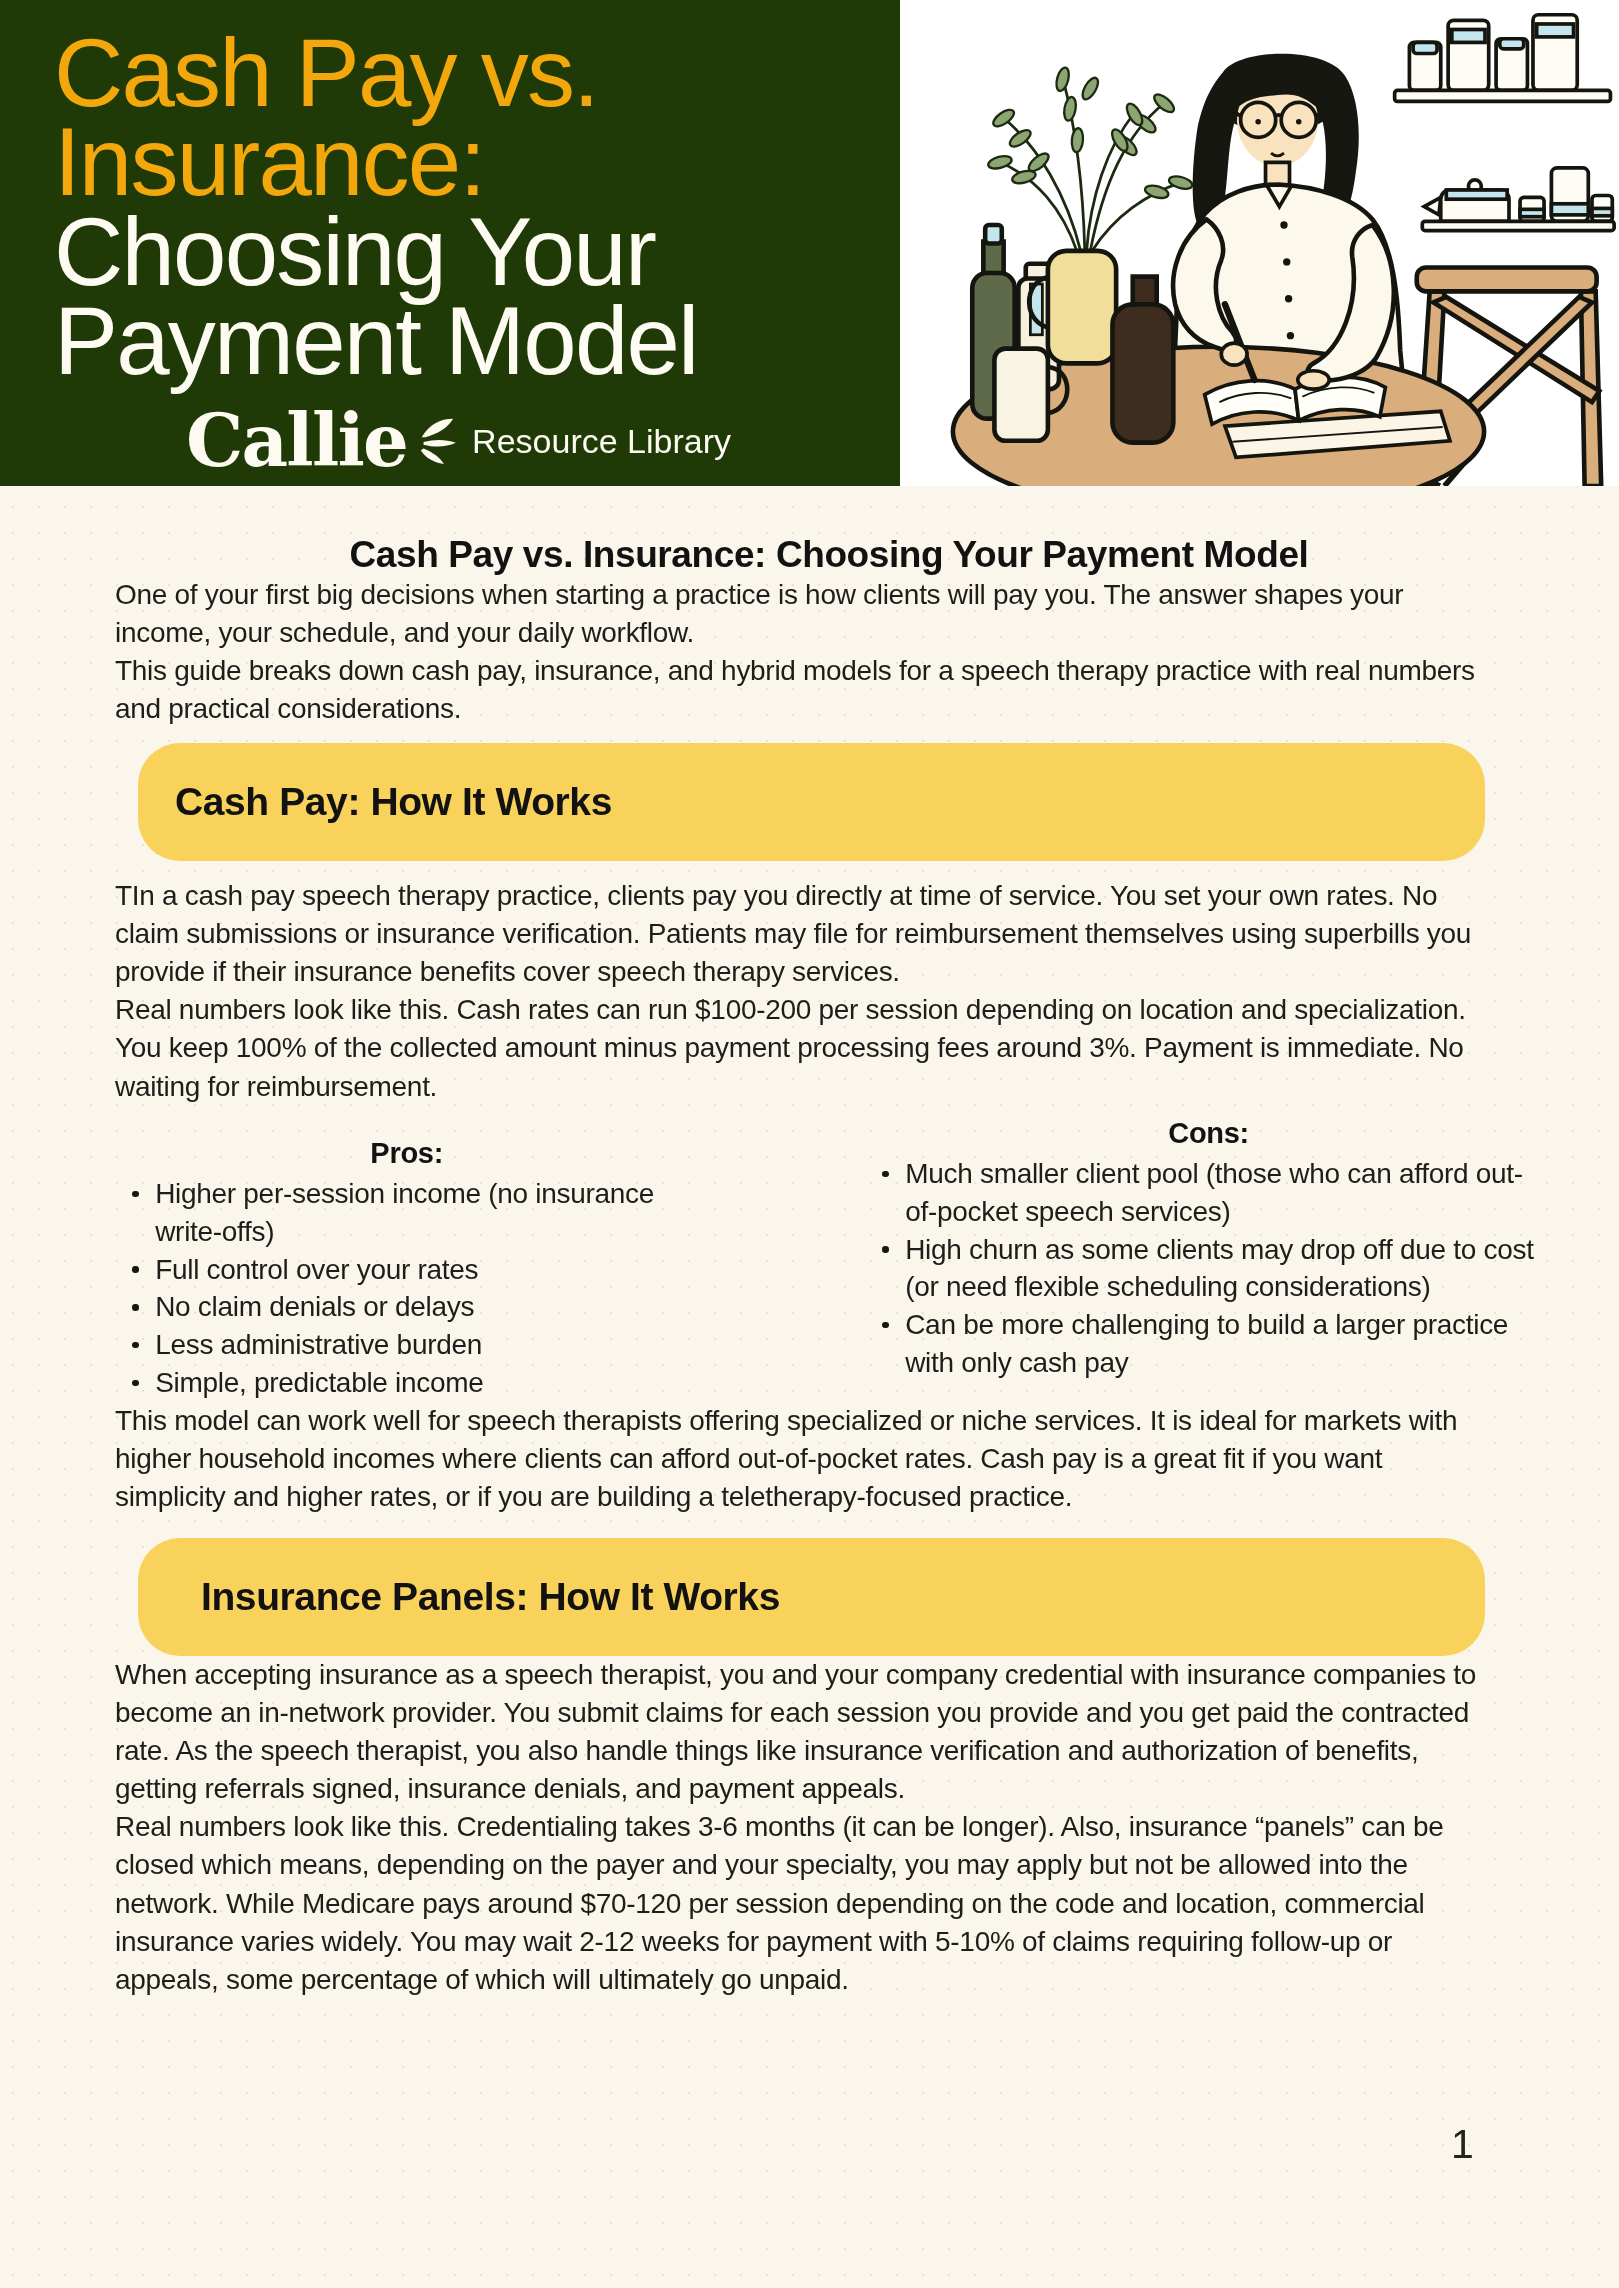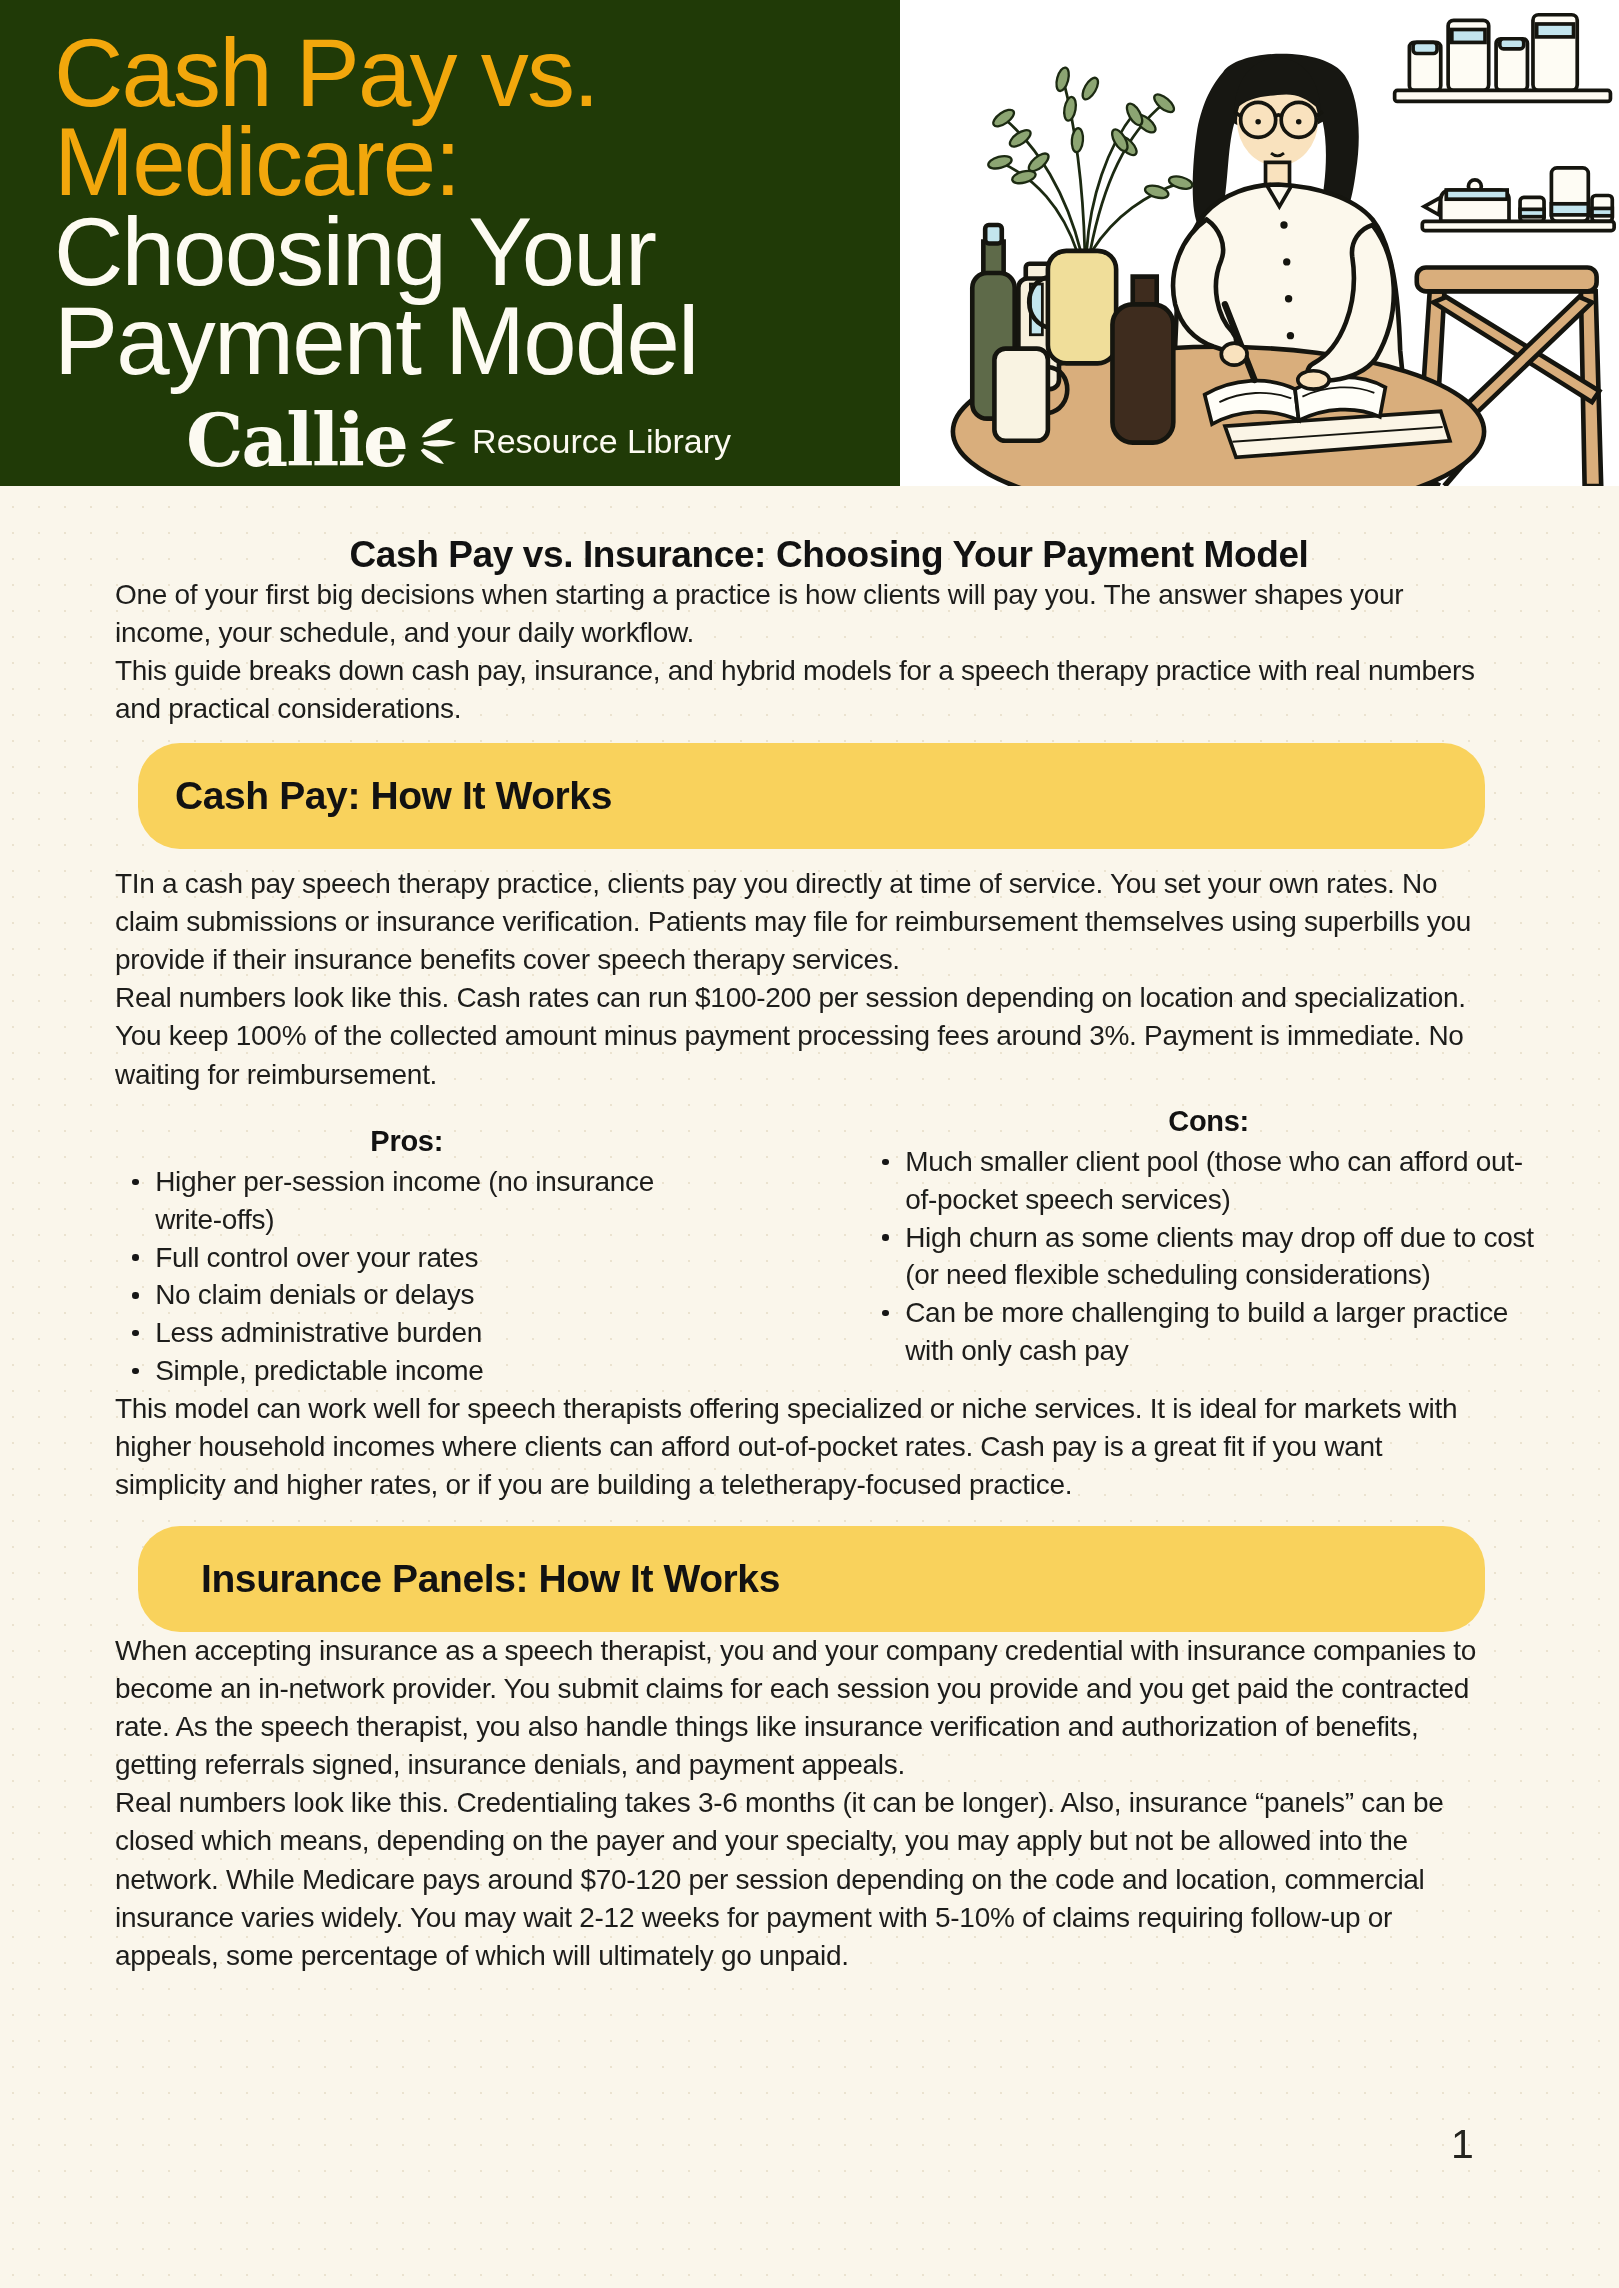--- a/index.html
+++ b/index.html
@@ -25,21 +25,21 @@
   .hero-right{flex:1;height:486px;background:#FFFFFF;overflow:hidden;}
   .hero-right svg{display:block;}
   
   main{display:block;box-sizing:border-box;padding:0 77px 0 115px;}
   .doc-title{margin:48px 0 0 0;text-align:center;font-size:37px;font-weight:bold;letter-spacing:-0.4px;color:#121212;}
   p.body-text{margin:0;width:1384px;font-size:28px;line-height:1.36;letter-spacing:-0.3px;color:#1d1d1b;}
   .mt-intro1{margin-top:18.5px;}
   .mt-intro2{margin-top:29.5px;}
   .banner{
     margin-top:14.8px;margin-left:23px;
-    width:1347px;height:106px;border-radius:42px;
+    width:1347px;height:118px;border-radius:42px;
     background:#F9D25C;
     display:flex;align-items:center;
     box-sizing:border-box;padding-left:37px;
   }
   .banner.banner2{margin-top:22px;padding-left:63px;}
   .banner .banner-label{font-size:39px;font-weight:bold;color:#121212;letter-spacing:-0.4px;}
   .para-block{margin-top:16px;}
   .columns{display:flex;margin-top:31px;}
   .col-pros{width:577px;margin-left:9.2px;}
   .col-cons{width:683px;margin-left:185px;margin-top:-20px;}
@@ -60,21 +60,21 @@
 </style>
 </head>
 <body>
 
 <div class="page">
 
   <header class="hero">
     <div class="hero-left">
       <h1 class="hero-title">
         <span class="orange">Cash Pay vs.</span>
-        <span class="orange">Medicare:</span>
+        <span class="orange">Insurance:</span>
         <span class="white">Choosing Your</span>
         <span class="white">Payment Model</span>
       </h1>
       <div class="brand-row">
         <span class="brand-name">Callie</span>
         <svg class="leaf-mark" viewBox="0 0 44 52">
           <g fill="#FCFAF1">
             <path d="M6,22 C14,8 26,2 40,2 C34,12 24,18 10,22 Z"></path>
             <path d="M8,27 C20,24 32,24 43,28 C32,33 20,33 8,30 Z"></path>
             <path d="M8,34 C18,38 26,44 30,51 C18,49 10,44 5,36 Z"></path>

